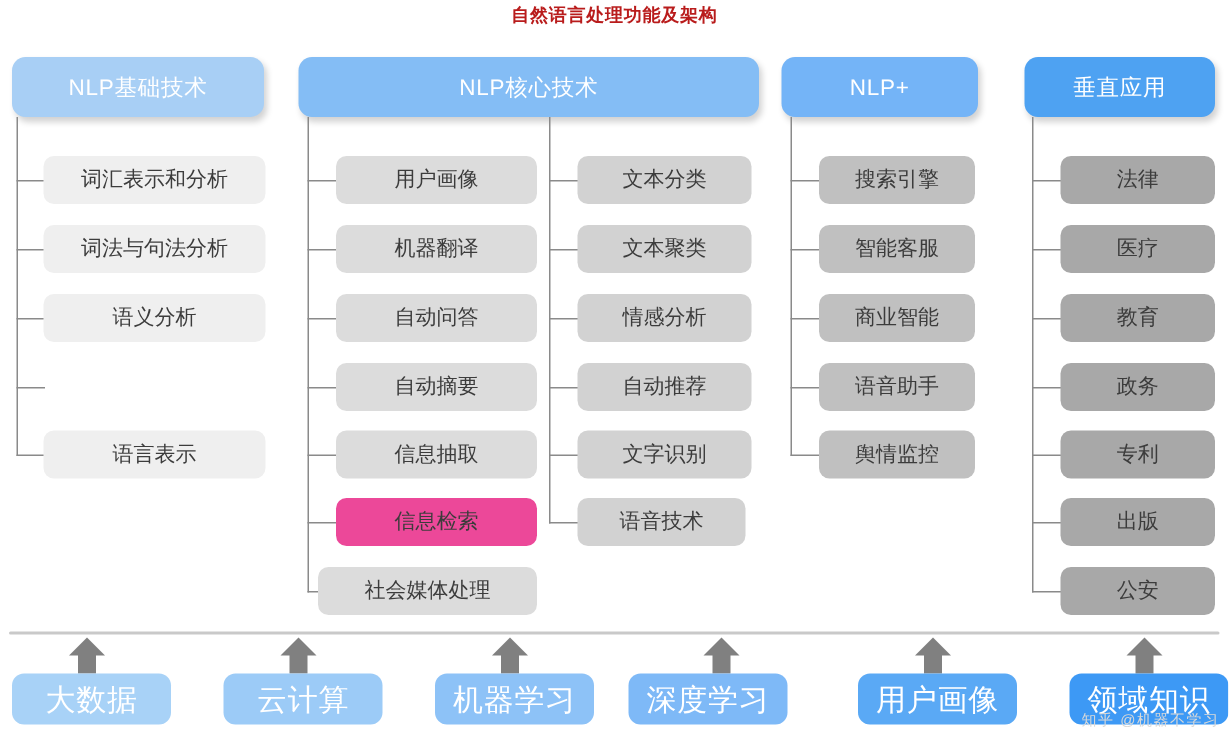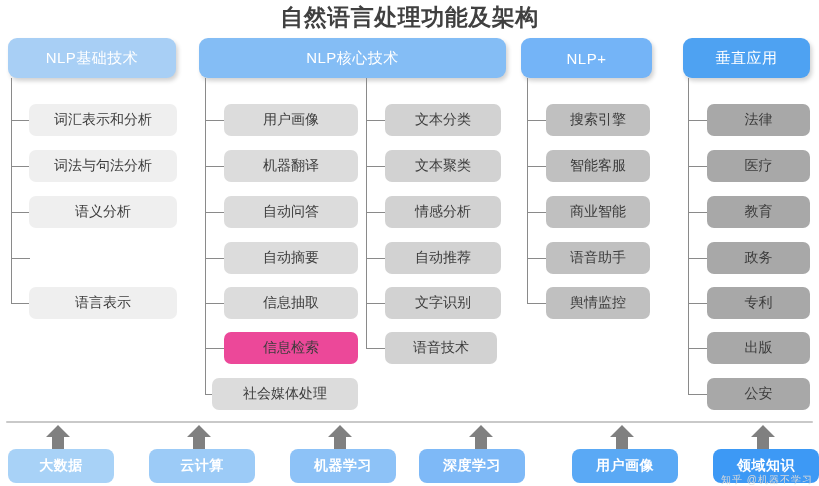--- a/index.html
+++ b/index.html
@@ -18,23 +18,23 @@
     overflow: hidden;
   }
 
   
   #diagram-title {
     position: absolute;
     left: 0;
     top: 2px;
     width: 819px;
     text-align: center;
-    font-size: 23px;
+    font-size: 12px;
     font-weight: bold;
-    color: #404040;
+    color: #b91c1c;
     letter-spacing: 0.5px;
   }
 
   
   .col-header {
     position: absolute;
     height: 40px;
     border-radius: 9px;
     display: flex;
     align-items: center;
@@ -92,24 +92,23 @@
   
   .found-box {
     position: absolute;
     top: 449px;
     height: 34px;
     border-radius: 8px;
     display: flex;
     align-items: center;
     justify-content: center;
     color: #ffffff;
-    font-size: 14px;
+    font-size: 20px;
     letter-spacing: 0.5px;
     box-sizing: border-box;
-    font-weight: bold;
   }
 
   #watermark {
     position: absolute;
     right: 6px;
     bottom: -1px;
     font-size: 10px;
     color: #d8d8d8;
     letter-spacing: 1px;
     white-space: nowrap;

